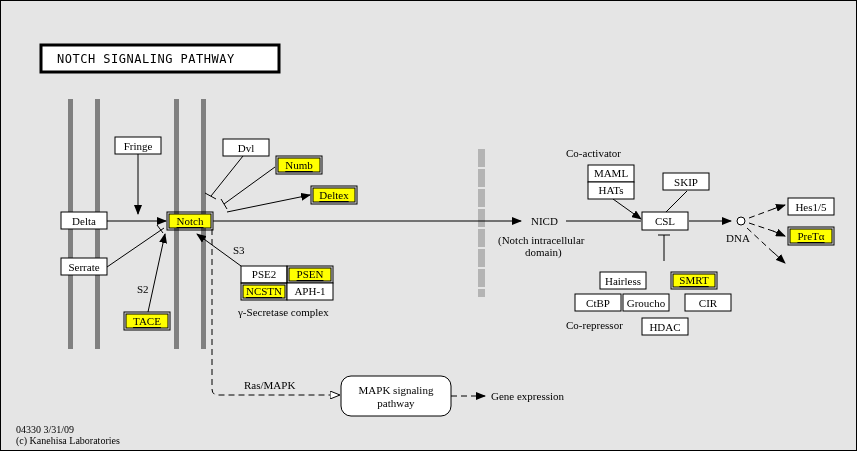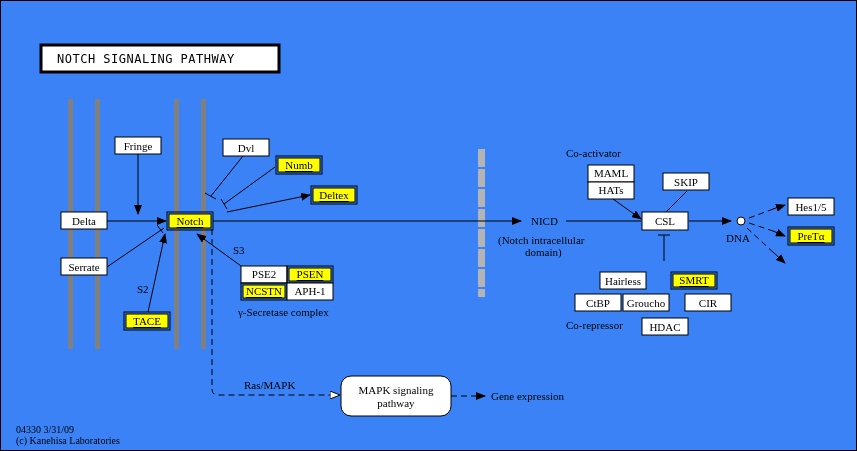--- a/index.html
+++ b/index.html
@@ -1,17 +1,17 @@
 <!DOCTYPE html>
 <html><head>
 <meta charset="utf-8">
 <style>
   html, body { margin: 0; padding: 0; background: #ffffff; }
   body { width: 857px; height: 451px; overflow: hidden; }
-  #stage { position: relative; width: 855px; height: 449px; border: 1px solid #000; background: #3b82f6; }
+  #stage { position: relative; width: 855px; height: 449px; border: 1px solid #000; background: #e5e5e5; }
   svg#diagram { position: absolute; left: 0; top: 0; }
   .lbl { font-family: "Liberation Serif", serif; font-size: 11px; fill: #000; }
   .title-text { font-family: "DejaVu Sans Mono", monospace; font-size: 12px; fill: #000; letter-spacing: 0.5px; }
   .node-rect { fill: #ffffff; stroke: #000; stroke-width: 1; }
   .node-hl { fill: #ffff00; stroke: #000; stroke-width: 1; }
   .node-hl-outer { fill: none; stroke: #000; stroke-width: 1; }
   .node-text { font-family: "Liberation Serif", serif; font-size: 11px; fill: #000; text-anchor: middle; dominant-baseline: central; }
   .node-text-ul { text-decoration: underline; }
   .edge { stroke: #000; stroke-width: 1; fill: none; }
   .dashed { stroke-dasharray: 6 4; }

